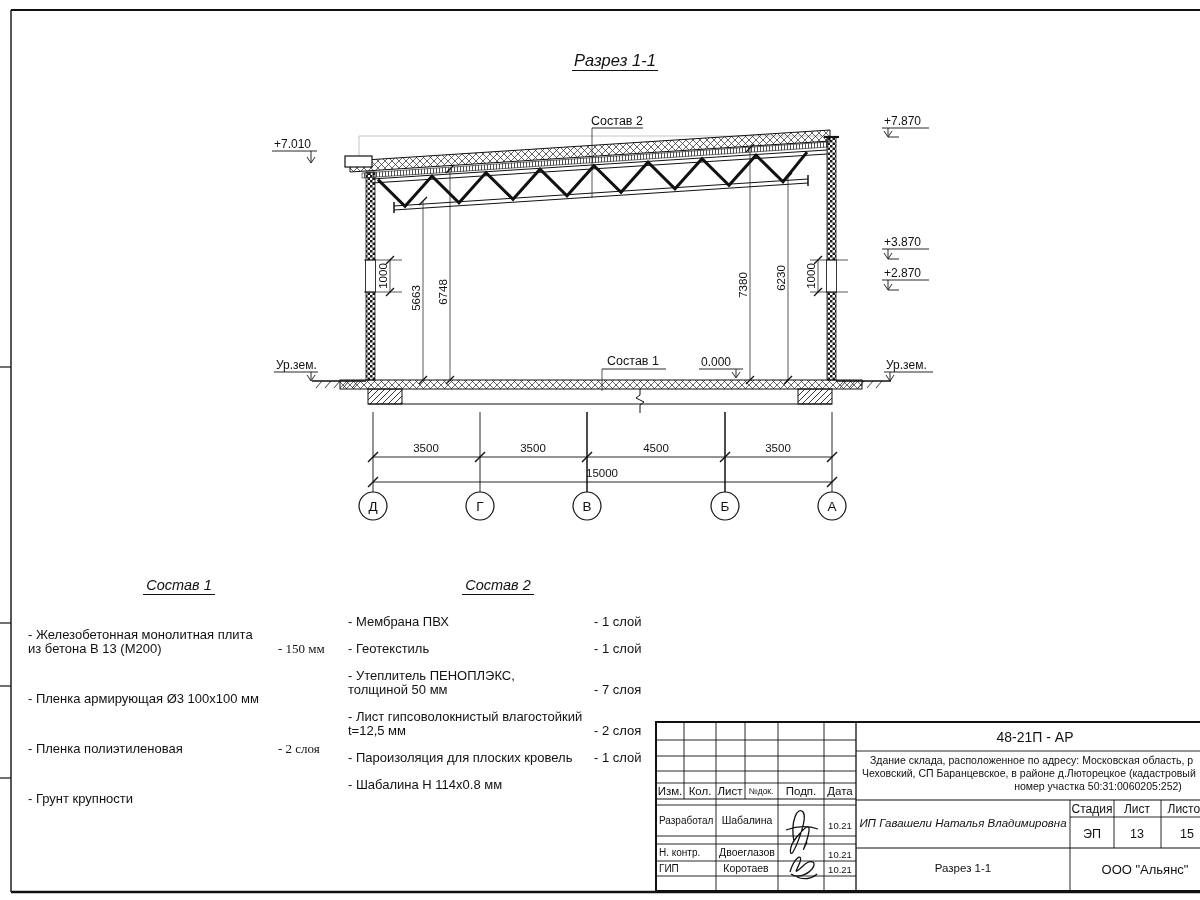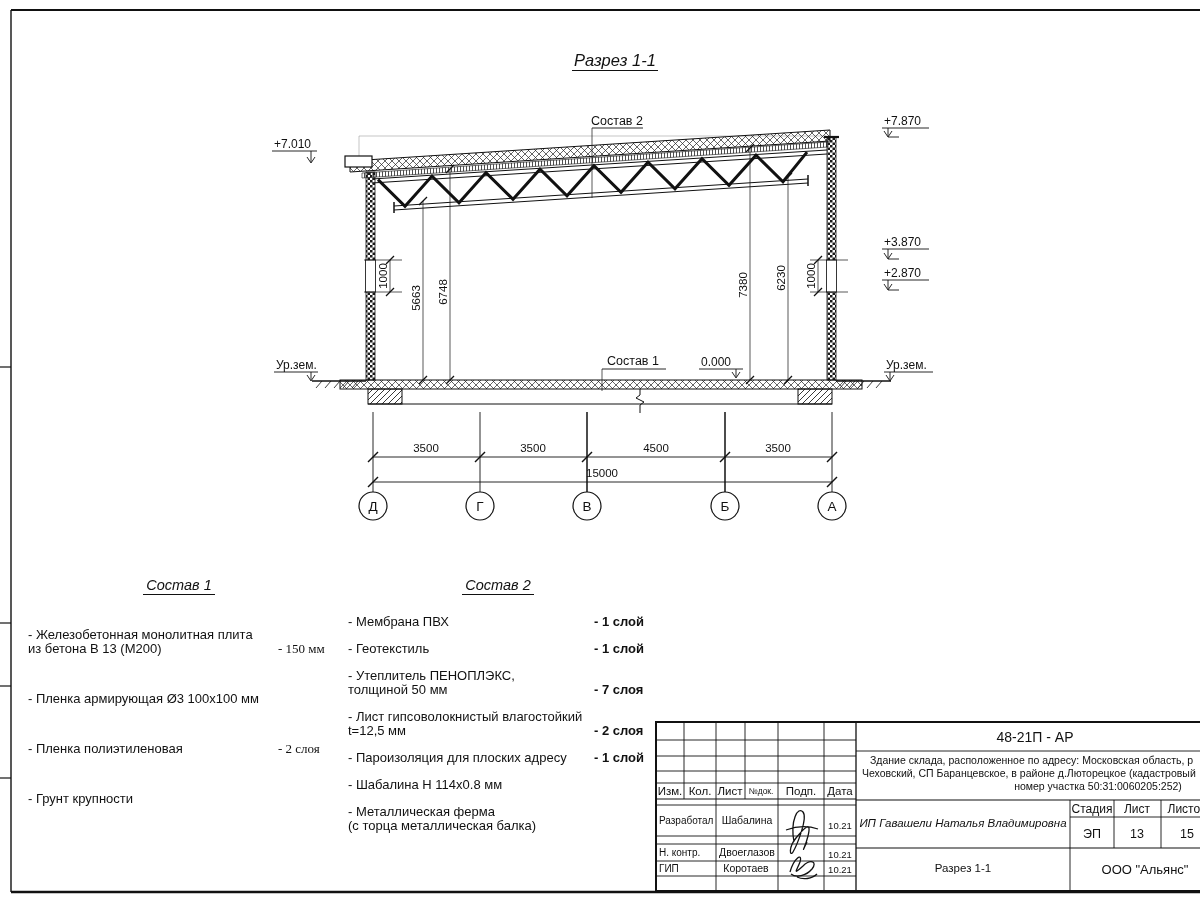--- a/index.html
+++ b/index.html
@@ -19,21 +19,21 @@
   .comp { position:absolute; font-size:13px; line-height:14px; }
   #comp1 { top:578px; left:28px;  width:302px; }
   #comp2 { top:578px; left:348px; width:300px; }
   .comp-title { text-align:center; font-style:italic; font-size:14.5px; margin-bottom:23px; }
   .comp-title span { border-bottom:1.2px solid #111; padding:0 3px 1px 3px; }
   .ci  { position:relative; }
   #comp1 .ci { margin-bottom:17px;margin-top:36px; }
   #comp2 .ci { margin-bottom:13px; }
   .ci .val { position:absolute; bottom:0; white-space:nowrap; }
   #comp1 .ci .val { left:250px;font-family:Liberation Serif, serif; }
-  #comp2 .ci .val { left:246px;font-weight:bold; }
+  #comp2 .ci .val { left:246px; }
 </style>
 </head>
 <body>
 
 <div id="page">
 
   <svg id="linework" width="1200" height="900" viewBox="0 0 1200 900">
     <defs>
       <pattern id="xh" width="7" height="7" patternUnits="userSpaceOnUse">
         <path d="M0,7 L7,0 M0,0 L7,7" stroke="#222" stroke-width="0.7" fill="none"></path>
@@ -346,27 +346,22 @@
       <div>- Утеплитель ПЕНОПЛЭКС,</div>
       <div>толщиной 50 мм</div>
       <span class="val">- 7 слоя</span>
     </div>
     <div class="ci">
       <div>- Лист гипсоволокнистый влагостойкий</div>
       <div>t=12,5 мм</div>
       <span class="val">- 2 слоя</span>
     </div>
     <div class="ci">
-      <div>- Пароизоляция для плоских адресу</div>
+      <div>- Пароизоляция для плоских кровель</div>
       <span class="val">- 1 слой</span>
     </div>
     <div class="ci">
       <div>- Шабалина Н 114х0.8 мм</div>
       <span class="val"></span>
     </div>
-    <div class="ci">
-      <div>- Металлическая ферма</div>
-      <div>(с торца металлическая балка)</div>
-      <span class="val"></span>
-    </div>
   </div>
 
 </div>
 
 </body></html>

